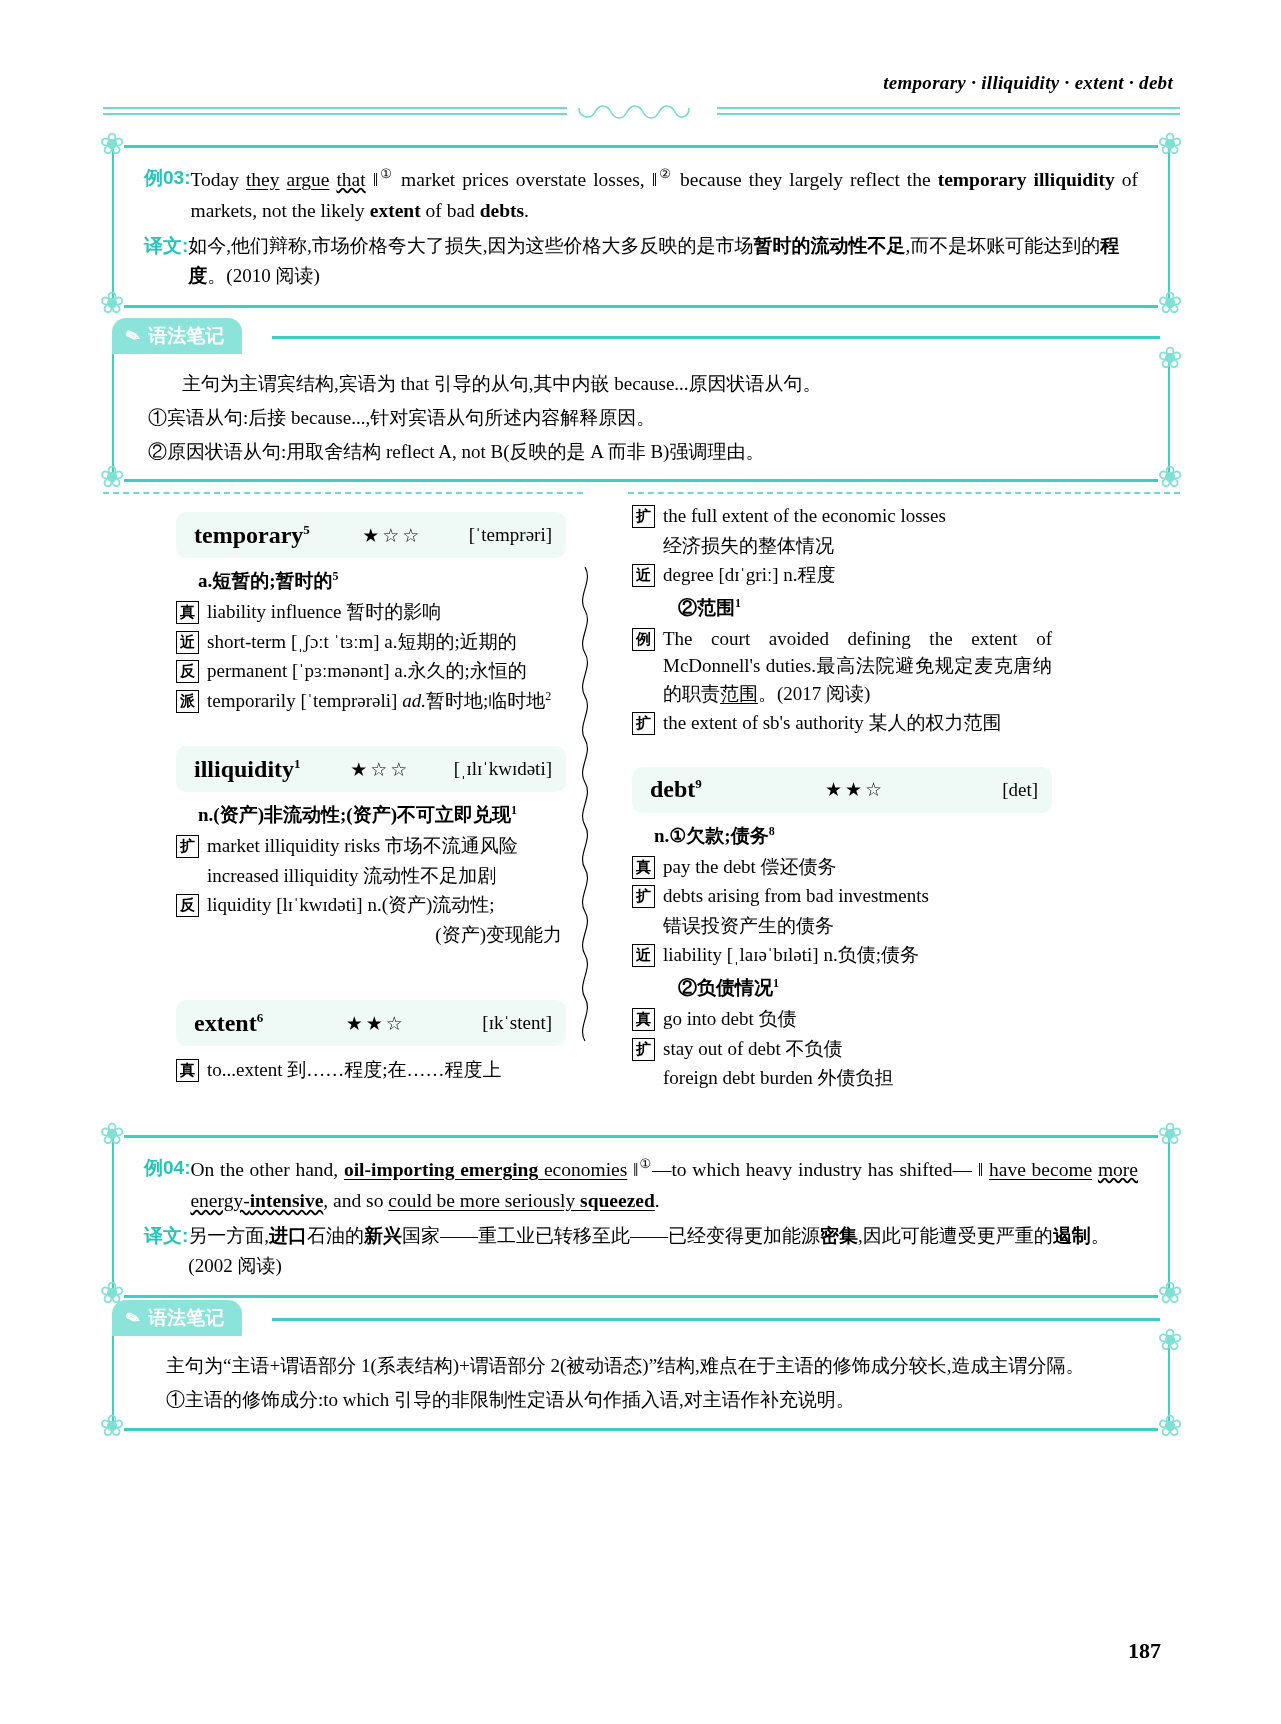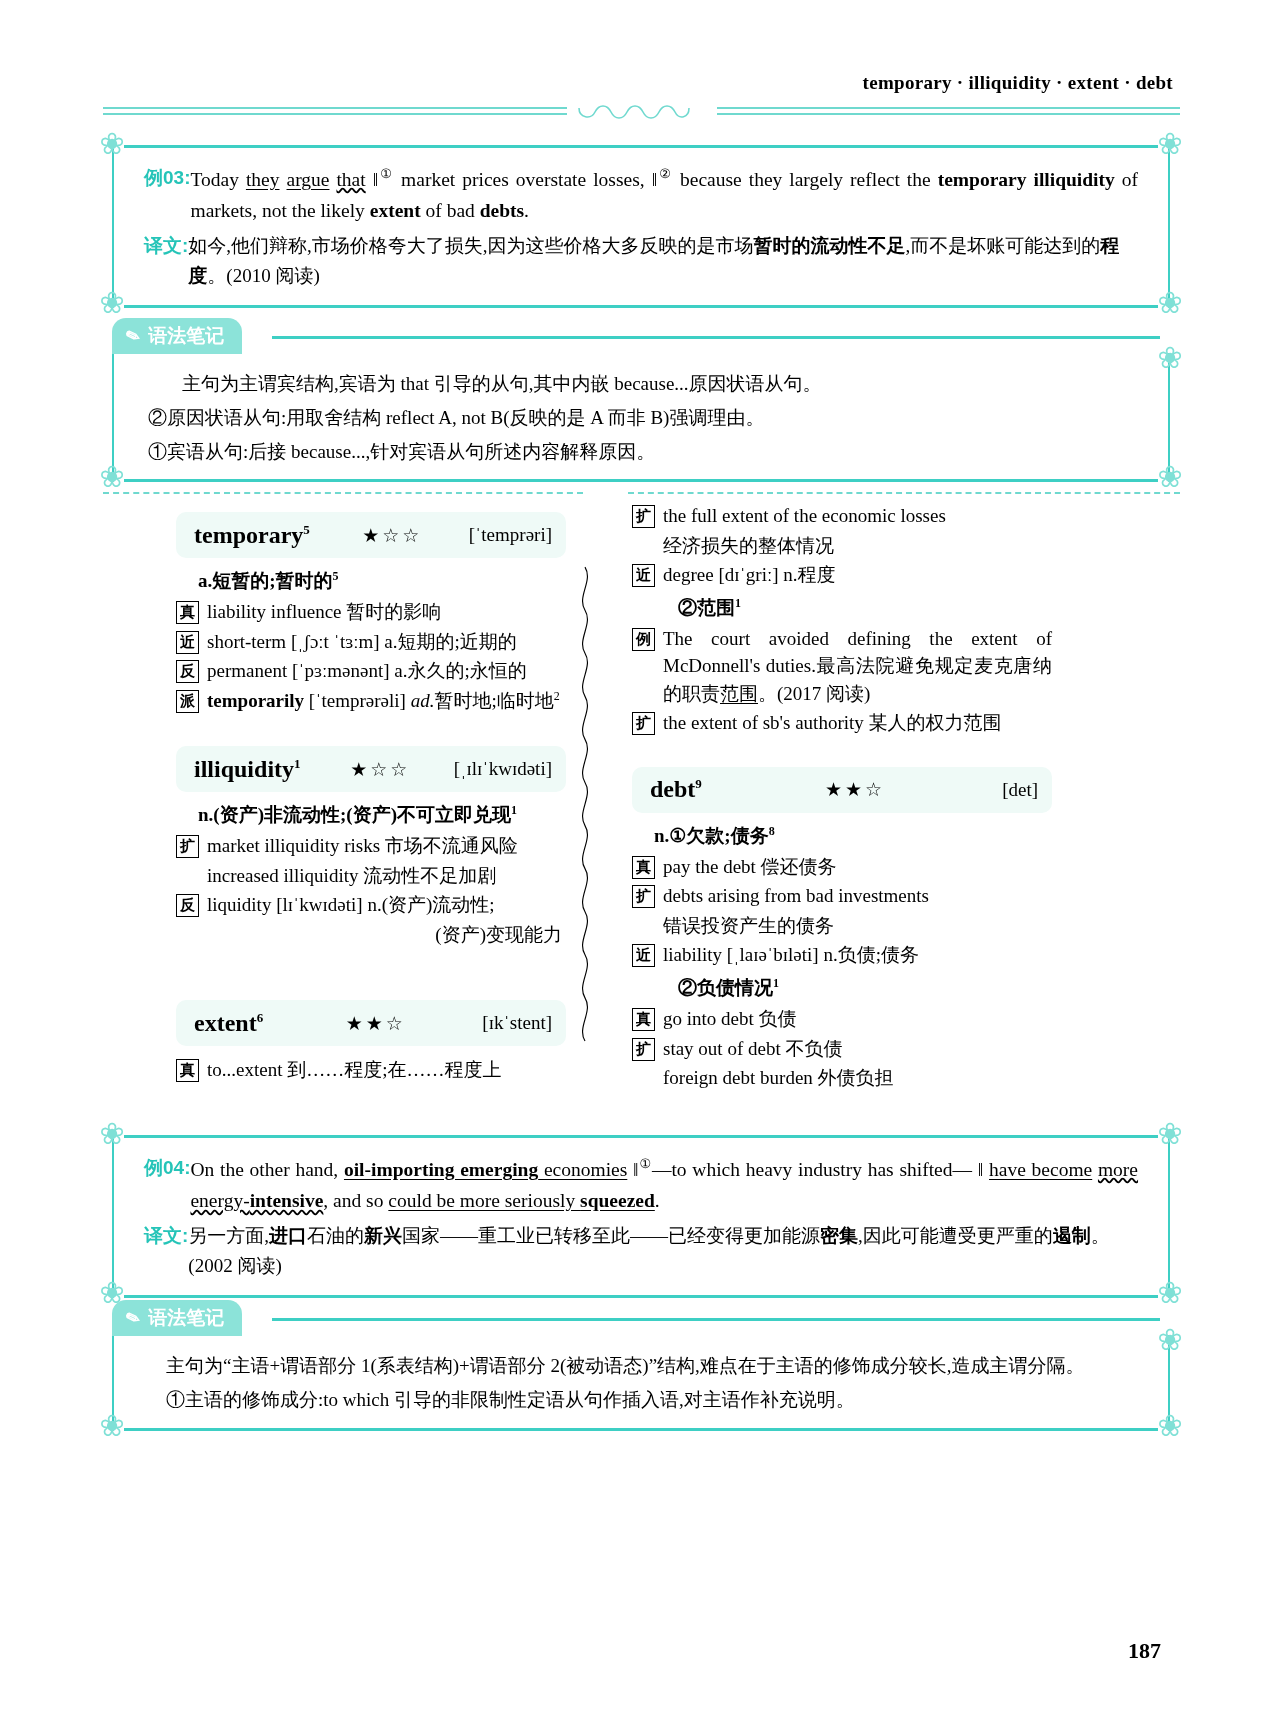--- a/index.html
+++ b/index.html
@@ -15,20 +15,21 @@
 
   
   .page-header {
     position: absolute;
     top: 72px; left: 0; right: 0;
     text-align: right;
     padding-right: 108px;
     font-weight: bold;
     font-size: 19px;
     letter-spacing: 0.3px;
+    font-style: italic;
   }
   .header-rule {
     position: absolute;
     top: 105px;
     left: 103px;
     width: 1077px;
     height: 14px;
   }
   .header-rule .ln {
     position: absolute; left: 0; width: 100%; height: 2px;
@@ -205,21 +206,21 @@
     font-size: 15px;
     line-height: 20px;
     text-align: center;
     font-weight: bold;
     margin-right: 8px;
     margin-top: 3px;
     font-family: "Liberation Sans", sans-serif;
   }
   .entry-text { flex: 1 1 auto; font-size: 19px; line-height: 1.45; }
   .entry-text .it { font-style: italic; }
-  .entry-text .bd { font-weight: bold; }
+  .entry-text .bd { font-weight: normal; }
   .entry-text sup { font-size: 12px; }
   .cont { margin-left: 31px; font-size: 19px; line-height: 1.45; }
   .cont.right { margin-left: 0; text-align: right; padding-right: 4px; }
   .just { text-align: justify; }
 
   
   .col-divider {
     position: absolute;
     width: 20px;
     color: #000;
@@ -278,22 +279,22 @@
   <div class="gram-tab">
     <span class="pen">✎</span>
     <span>语法笔记</span>
   </div>
   <div class="gram-bar"></div>
   <div class="gram-body">
     <span class="corner tr" style="top:-10px;">❀</span>
     <span class="corner bl">❀</span>
     <span class="corner br">❀</span>
     <div class="gram-line indent">主句为主谓宾结构,宾语为 that 引导的从句,其中内嵌 because...原因状语从句。</div>
+    <div class="gram-line">①宾语从句:后接 because...,针对宾语从句所述内容解释原因。</div>
     <div class="gram-line">②原因状语从句:用取舍结构 reflect A, not B(反映的是 A 而非 B)强调理由。</div>
-    <div class="gram-line">①宾语从句:后接 because...,针对宾语从句所述内容解释原因。</div>
     <div class="bot-rule"></div>
   </div>
 </div>
 
 <div class="dash-sep" style="top:492px; left:103px; width:480px;"></div>
 <div class="dash-sep" style="top:492px; left:628px; width:552px;"></div>
 
 <svg class="col-divider" style="top:495px; left:575px;" width="26" height="625" viewBox="0 0 26 625">
   <path d="M13 0 C24 18, 2 38, 13 56 C24 74, 2 94, 13 112 C24 130, 2 150, 13 168 C24 186, 2 206, 13 224 C24 242, 2 262, 13 280 C24 298, 2 318, 13 336 C24 354, 2 374, 13 392 C24 410, 2 430, 13 448 C24 466, 2 486, 13 504 C24 522, 2 542, 13 560 C24 578, 2 598, 13 616" fill="none" stroke="#000" stroke-width="1.5"></path>
 </svg>

